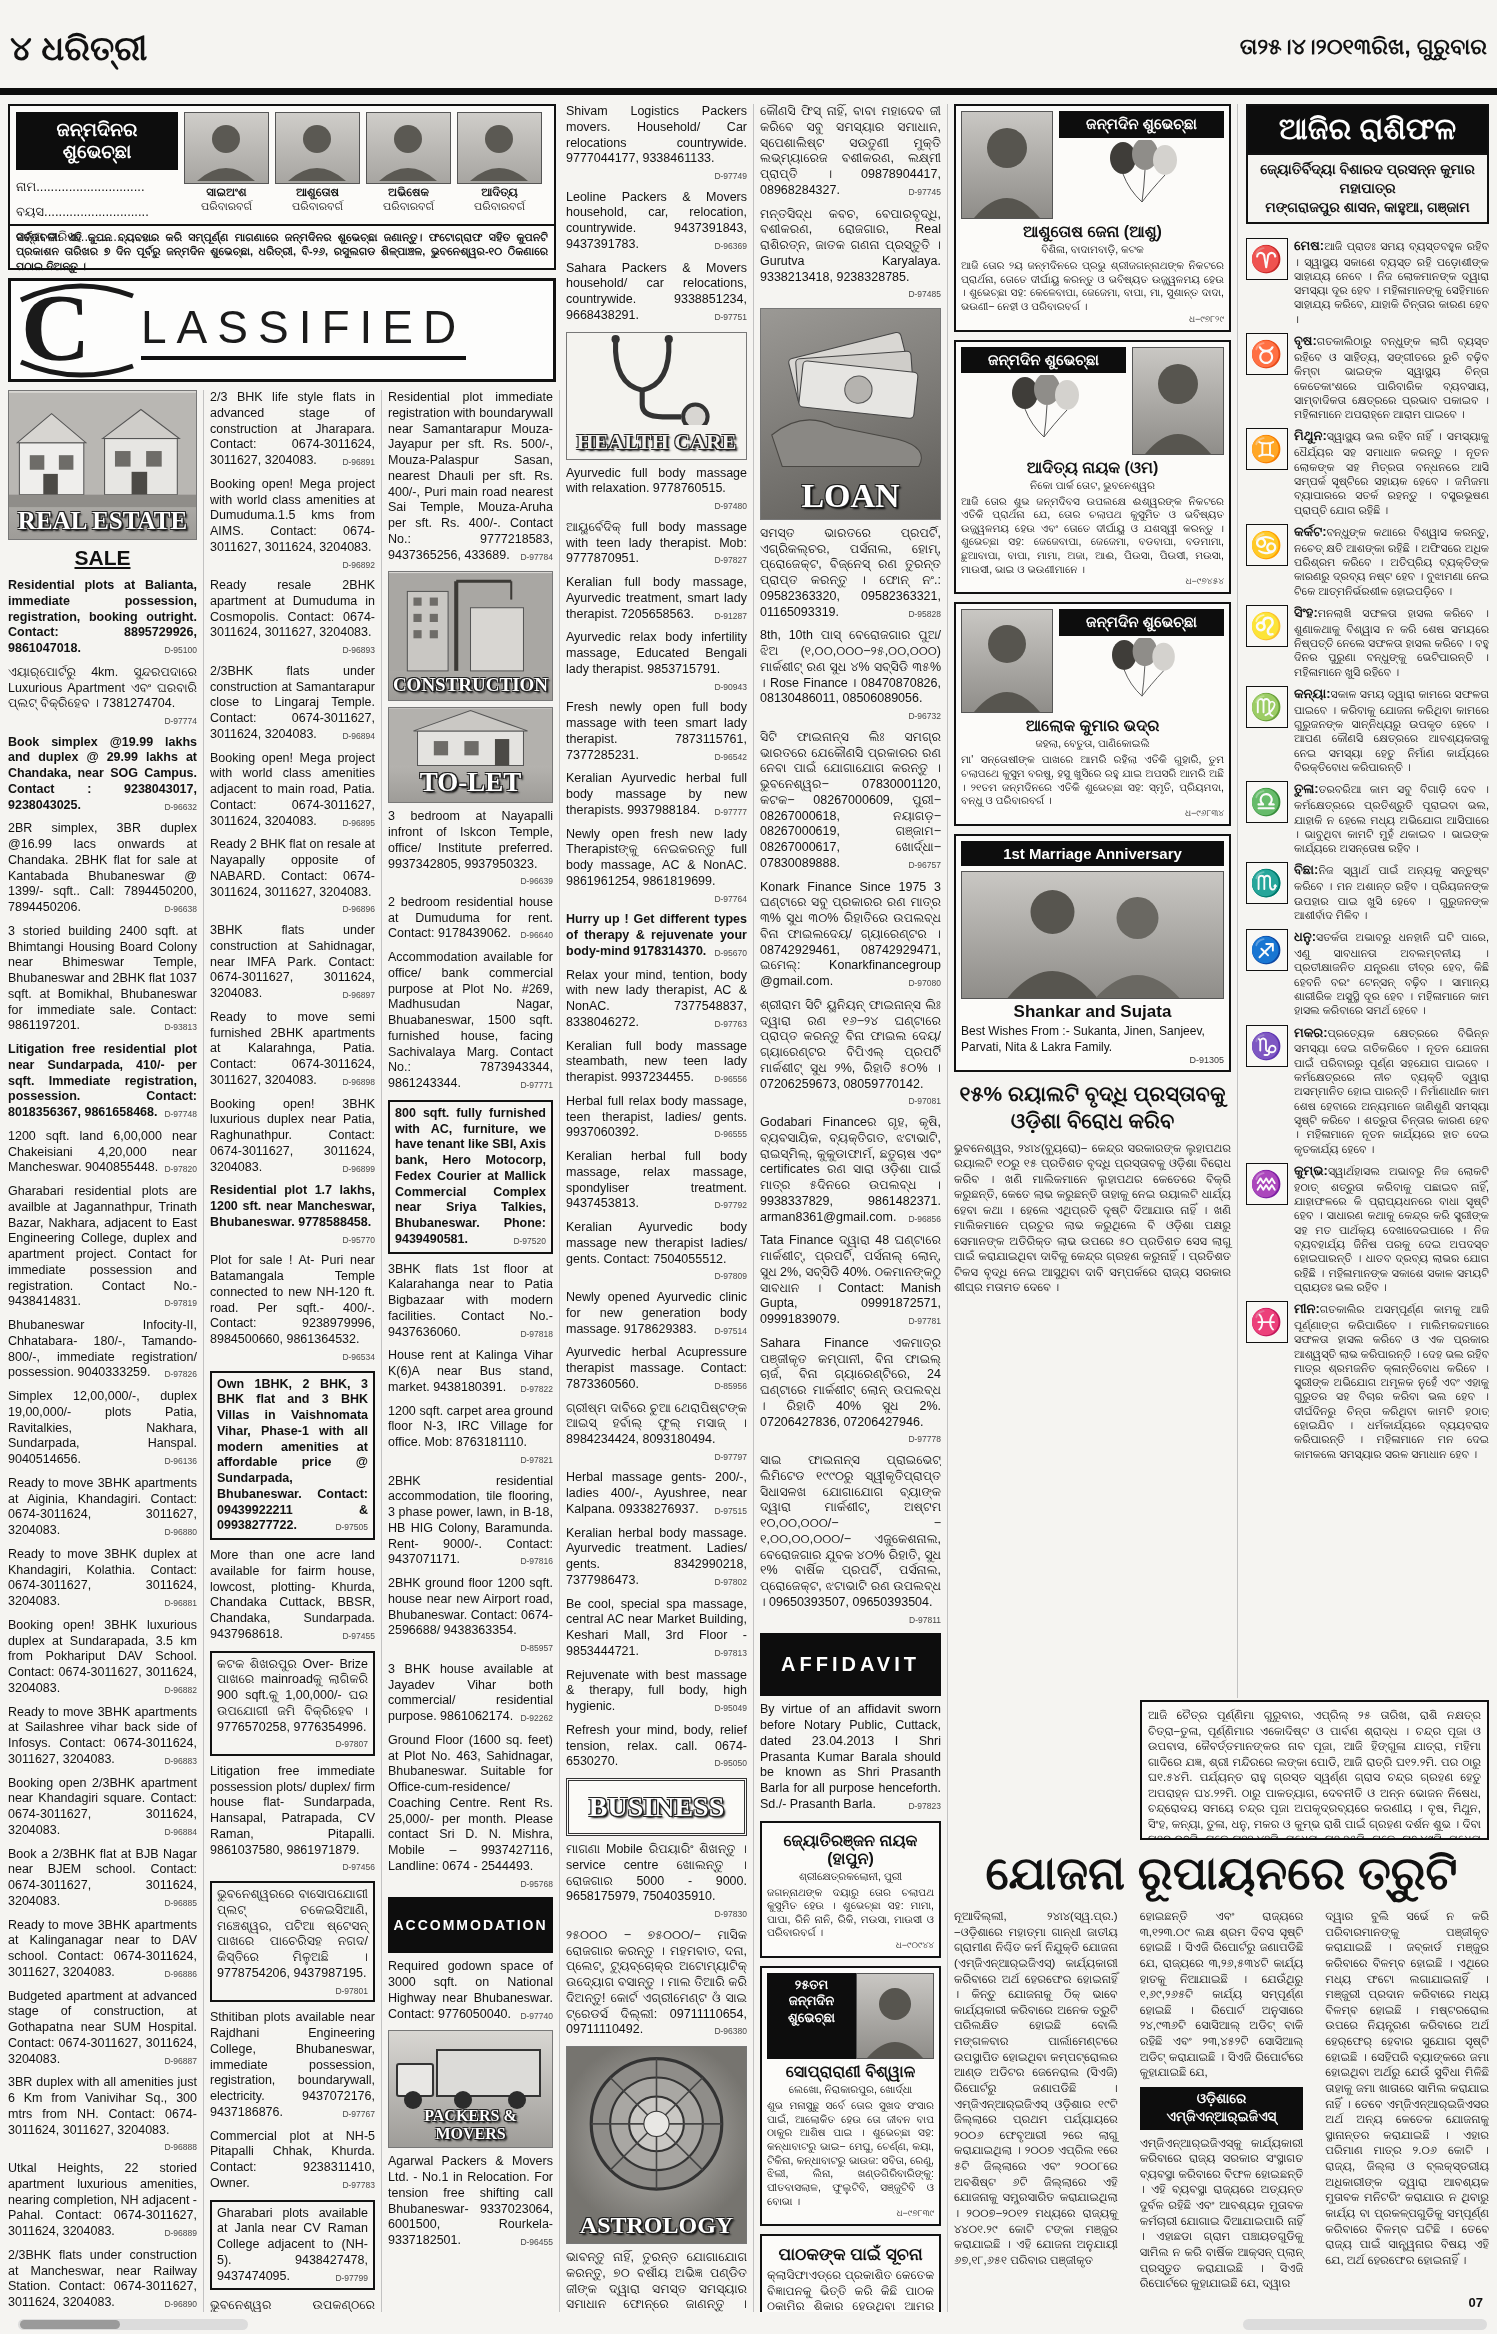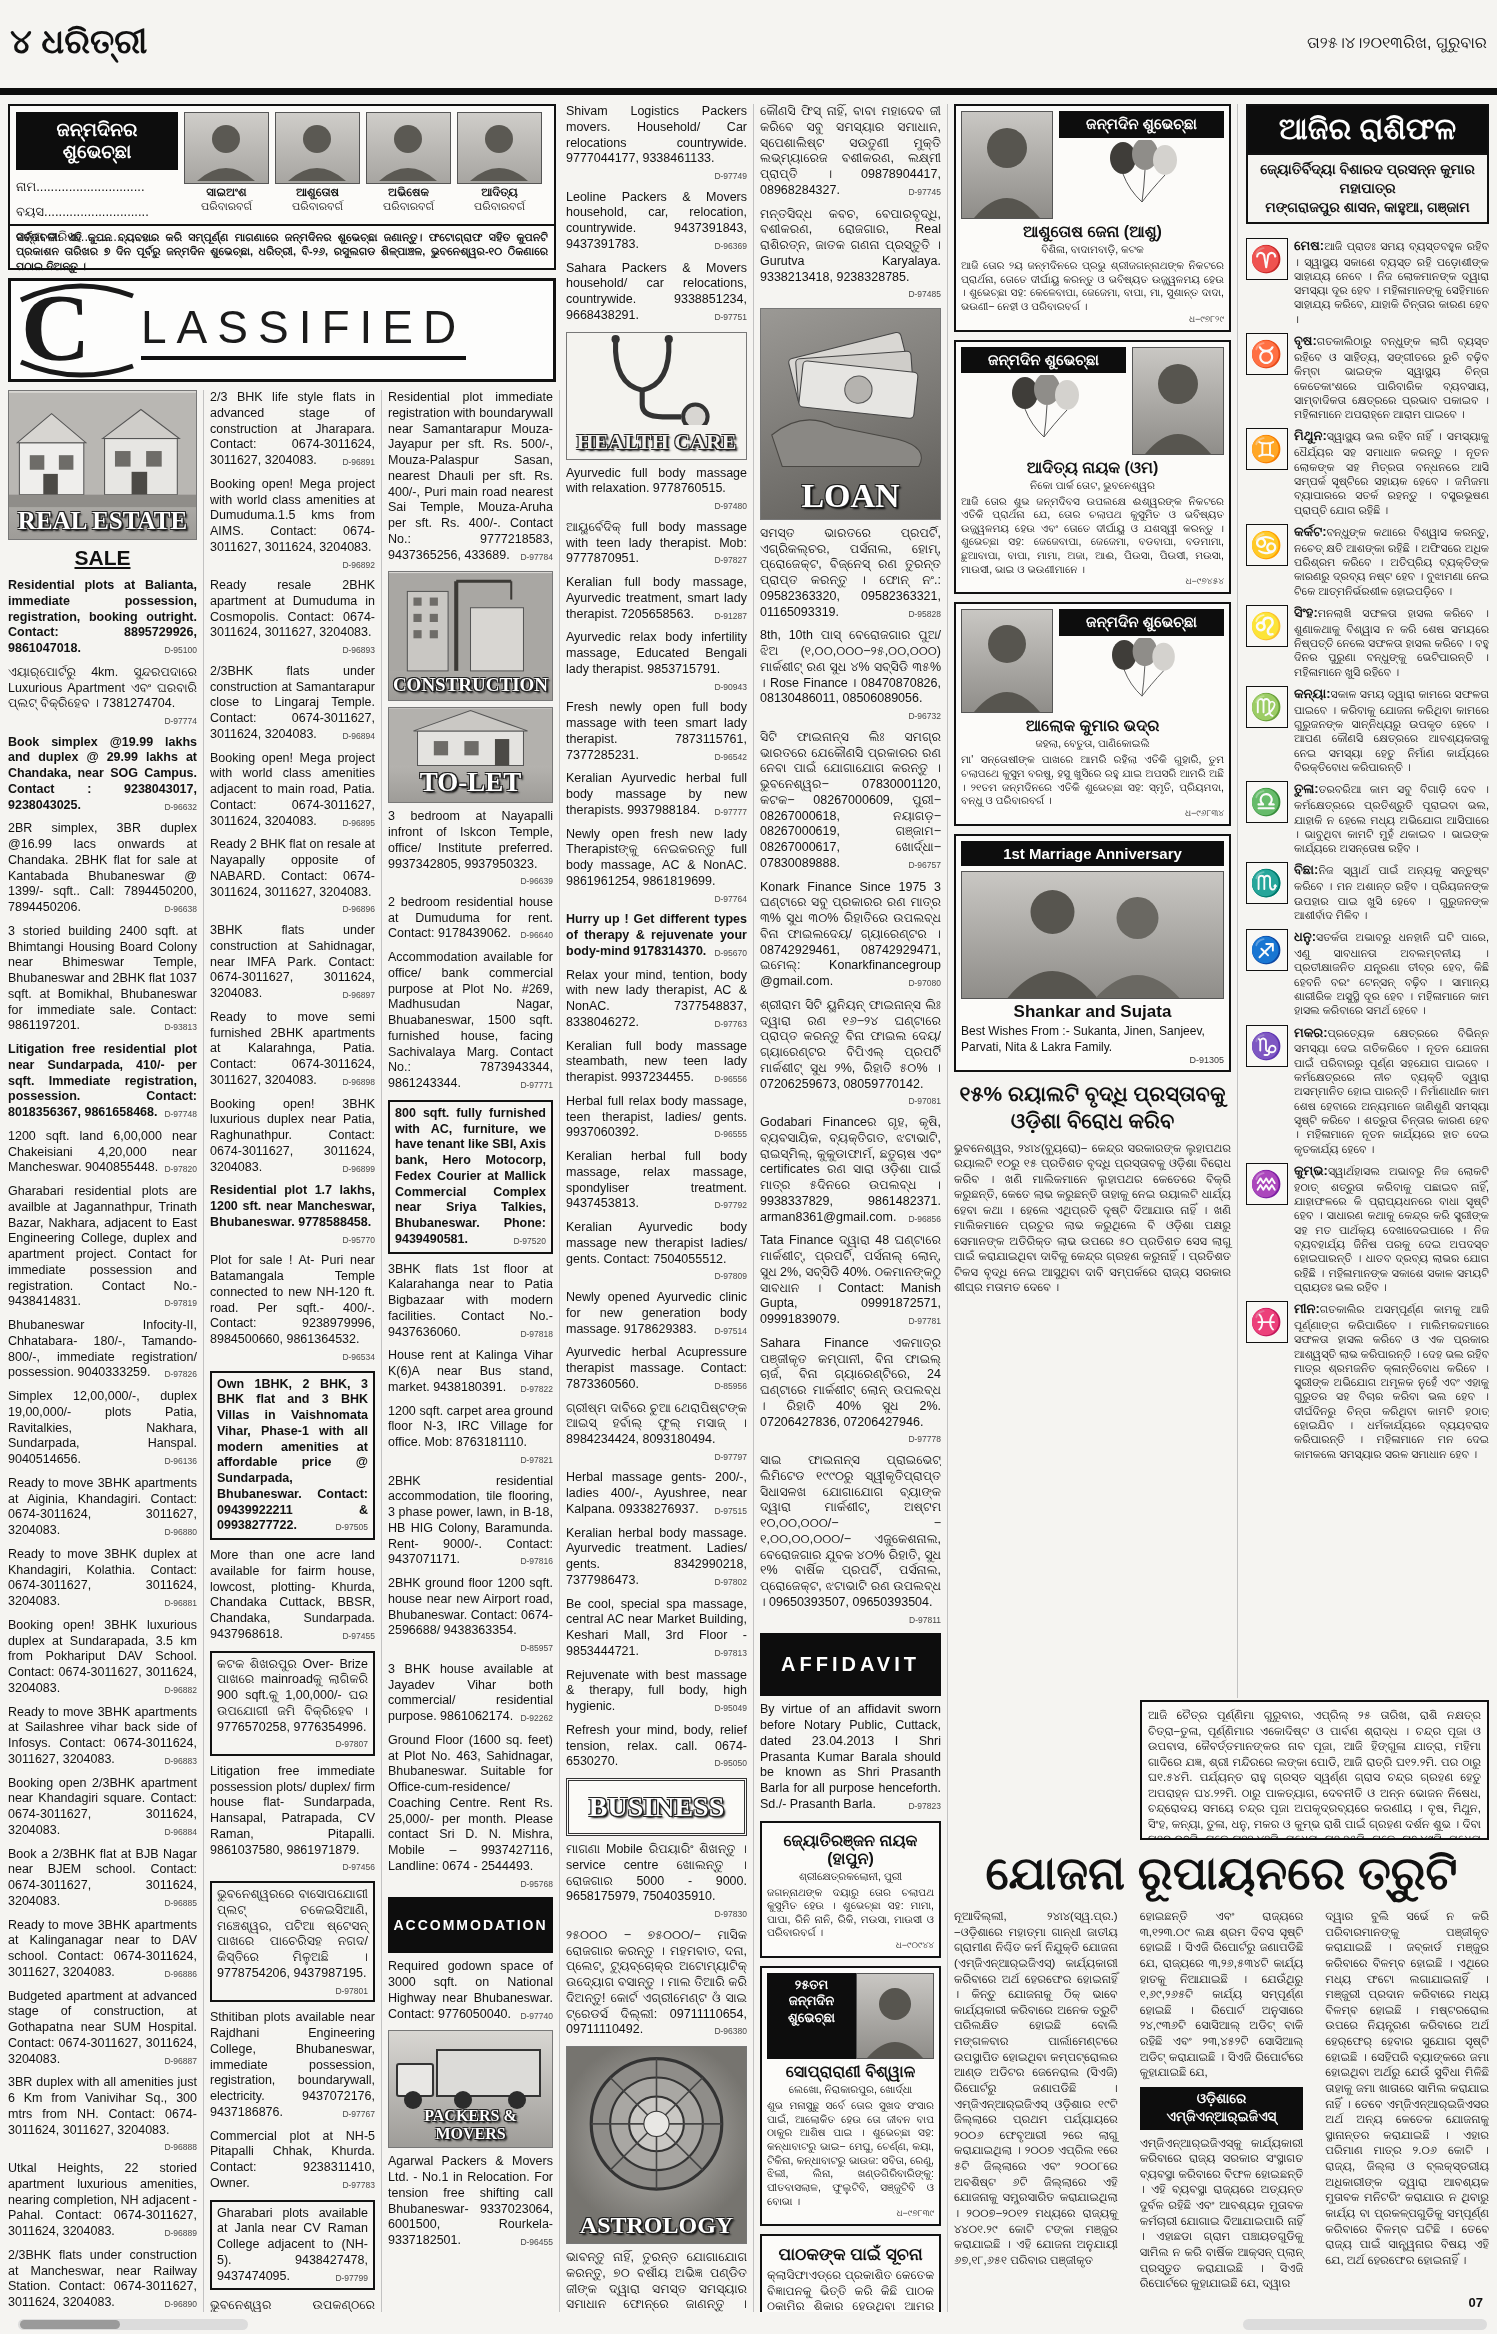--- a/index.html
+++ b/index.html
@@ -1,22 +1,22 @@
 <!DOCTYPE html>
 <html><head>
 <meta charset="utf-8">
 <style>
   *{margin:0;padding:0;box-sizing:border-box}
   html,body{width:1497px;height:2334px}
   body{position:relative;background:#f5f4f1;color:#111;font-family:"Liberation Sans",sans-serif;overflow:hidden}
   .abs{position:absolute}
   .serif{font-family:"Liberation Serif",serif}
   
-  .page-label{left:10px;top:22px;font-size:34px;font-weight:bold}
-  .date-line{right:10px;top:34px;font-size:16px;font-weight:normal}
+  .page-label{left:10px;top:29px;font-size:34px;font-weight:bold}
+  .date-line{right:10px;top:34px;font-size:22px;font-weight:bold}
   .head-rule{left:0;top:88px;width:1497px;height:7px;background:#0d0d0d}
   
   .col{position:absolute;overflow:hidden}
   .col.rule{border-right:1px solid #c2c2c2;padding-right:6px}
   .ad{font-size:12.5px;line-height:1.26;text-align:justify;margin-bottom:8px;overflow:hidden}
   .ad.bold .ad-text{font-weight:bold}
   .ad.boxed{border:2px solid #111;padding:4px 5px}
   .ad-id{float:right;font-size:8.5px;color:#444;margin-top:4px;margin-left:6px}
   
   .coupon{left:8px;top:104px;width:548px;height:166px;border:2.5px solid #111;background:#fcfbf9}

